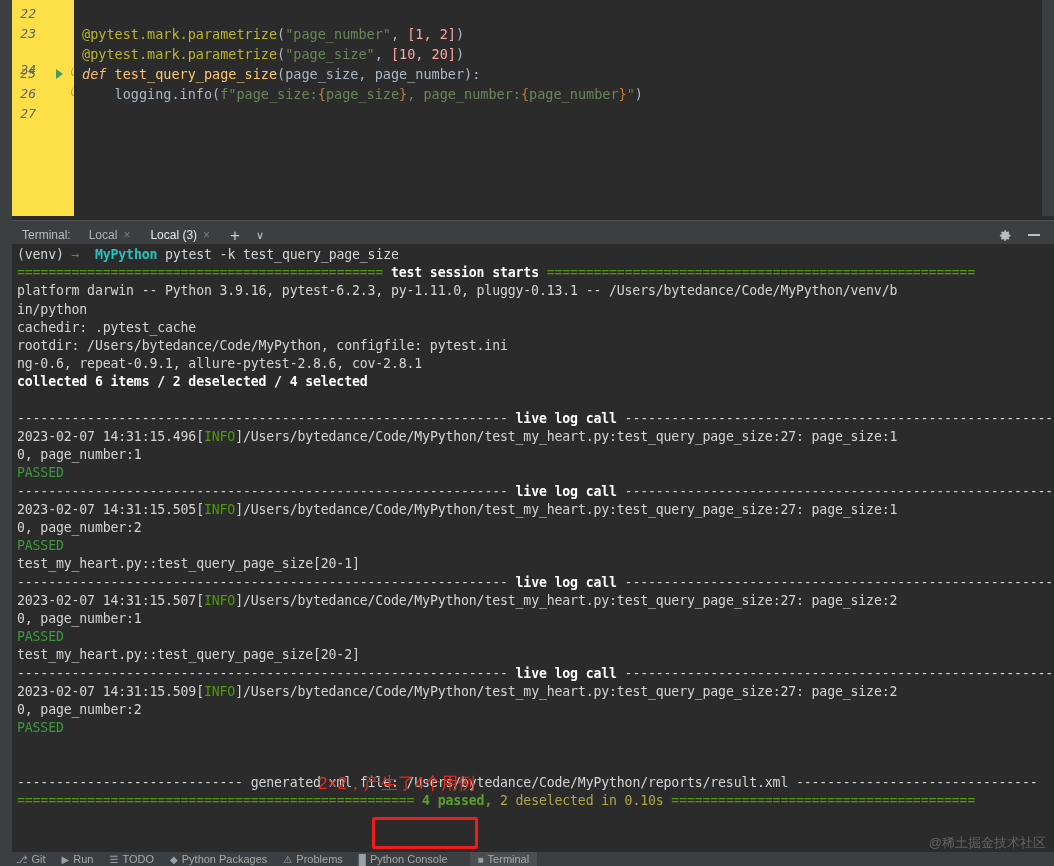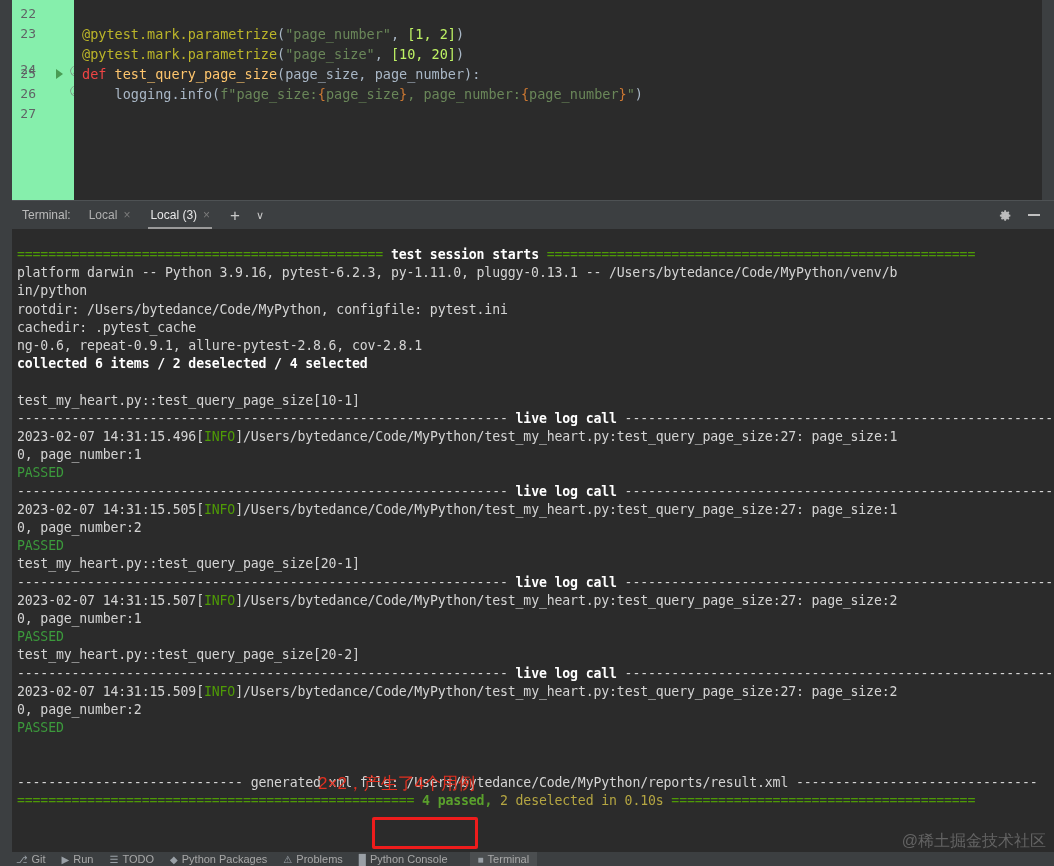--- a/index.html
+++ b/index.html
@@ -33,22 +33,23 @@
   }
   .editor-body {
     position: relative;
     flex: 1 1 auto;
     display: flex;
     background: #2b2b2b;
   }
   .gutter {
     width: 62px;
     flex: 0 0 62px;
-    background: #86efac;
+    background: #fde047;
     position: relative;
+    font-style: italic;
   }
   .gutter .ln {
     position: absolute;
     right: 38px;
     color: #606366;
     font-size: 13px;
     line-height: 20px;
     font-family: "DejaVu Sans Mono", monospace;
     text-align: right;
     width: 30px;
@@ -86,30 +87,30 @@
     position: absolute;
     right: 0; top: 0;
     width: 12px;
     height: 100%;
     background: #3c3f41;
   }
   
   .t-dec    { color: #bbb529; }
   .t-punct  { color: #a9b7c6; }
   .t-str    { color: #6a8759; }
-  .t-num    { color: #bef264; }
-  .t-kw     { color: #ef4444; }
+  .t-num    { color: #fca5a5; }
+  .t-kw     { color: #fdba74; font-style: italic; }
   .t-fn     { color: #ffc66d; }
   .t-brace  { color: #cc7832; }
 
   
   .term-header {
     position: absolute;
     left: 12px;
-    top: 200px;
+    top: 220px;
     width: 1042px;
     height: 28px;
     background: #3c3f41;
     border-top: 1px solid #4e5254;
     display: flex;
     align-items: center;
     font-family: "Liberation Sans", sans-serif;
     font-size: 12px;
     color: #bbbbbb;
   }
@@ -223,21 +224,21 @@
     pointer-events: none;
   }
 
   
   .watermark {
     position: absolute;
     right: 8px;
     bottom: 14px;
     color: #6d6d6d;
     font-family: "Liberation Sans", sans-serif;
-    font-size: 16px;
+    font-size: 13px;
     opacity: 0.85;
     white-space: nowrap;
   }
 
   
   .status-bar {
     position: absolute;
     left: 0;
     bottom: 0;
     width: 1054px;
@@ -326,32 +327,32 @@
           <path fill="#c0c0c0" d="M8 5.2a2.8 2.8 0 100 5.6 2.8 2.8 0 000-5.6zm0 4.2a1.4 1.4 0 110-2.8 1.4 1.4 0 010 2.8z"></path>
           <path fill="#c0c0c0" d="M14 9.1v-2l-1.6-.3a4.7 4.7 0 00-.5-1.2l.9-1.3-1.4-1.4-1.3.9a4.7 4.7 0 00-1.2-.5L8.6 1.6h-2l-.3 1.7a4.7 4.7 0 00-1.2.5l-1.3-.9-1.4 1.4.9 1.3a4.7 4.7 0 00-.5 1.2L1.1 7.1v2l1.7.3c.1.4.3.8.5 1.2l-.9 1.3 1.4 1.4 1.3-.9c.4.2.8.4 1.2.5l.3 1.6h2l.3-1.6c.4-.1.8-.3 1.2-.5l1.3.9 1.4-1.4-.9-1.3c.2-.4.4-.8.5-1.2L14 9.1z" opacity="0.95"></path>
         </svg>
       </span>
       <span class="min-icon"></span>
     </span>
   </div>
 
   <div class="term-body">
 
+    <div class="tline"><span class="c-white">(venv)</span> <span class="c-green2">→</span>  <span class="c-cyan">MyPython</span> <span class="c-white">pytest -k test_query_page_size</span></div>
 
     <div class="tline"><span class="c-eq">=============================</span><span class="c-eq">==================</span> <span class="c-bold">test session starts</span> <span class="c-eq">============================================</span><span class="c-eq">===========</span></div>
 
     <div class="tline"><span class="c-white">platform darwin -- Python 3.9.16, pytest-6.2.3, py-1.11.0, pluggy-0.13.1 -- /Users/bytedance/Code/MyPython/venv/b</span></div>
     <div class="tline"><span class="c-white">in/python</span></div>
+    <div class="tline"><span class="c-white">cachedir: .pytest_cache</span></div>
     <div class="tline"><span class="c-white">rootdir: /Users/bytedance/Code/MyPython, configfile: pytest.ini</span></div>
-    <div class="tline"><span class="c-white">cachedir: .pytest_cache</span></div>
     <div class="tline"><span class="c-white">ng-0.6, repeat-0.9.1, allure-pytest-2.8.6, cov-2.8.1</span></div>
     <div class="tline"><span class="c-bold">collected 6 items / 2 deselected / 4 selected</span></div>
     <div class="tline">&nbsp;</div>
 
-    <div class="tline"><span class="c-white">test_my_heart.py::test_query_page_size[10-1]</span></div>
     <div class="tline"><span class="c-white">--------------------------------------------------</span><span class="c-white">-------------</span> <span class="c-bold">live log call</span> <span class="c-white">---------------------------------------------------</span><span class="c-white">--------------</span></div>
     <div class="tline"><span class="c-white">2023-02-07 14:31:15.496</span><span class="c-white">[</span><span class="c-green2">INFO</span><span class="c-white">]</span><span class="c-white">/Users/bytedance/Code/MyPython/test_my_heart.py:test_query_page_size:27: page_size:1</span></div>
     <div class="tline"><span class="c-white">0, page_number:1</span></div>
     <div class="tline"><span class="c-green">PASSED</span></div>
 
     <div class="tline"><span class="c-white">--------------------------------------------------</span><span class="c-white">-------------</span> <span class="c-bold">live log call</span> <span class="c-white">---------------------------------------------------</span><span class="c-white">--------------</span></div>
     <div class="tline"><span class="c-white">2023-02-07 14:31:15.505</span><span class="c-white">[</span><span class="c-green2">INFO</span><span class="c-white">]</span><span class="c-white">/Users/bytedance/Code/MyPython/test_my_heart.py:test_query_page_size:27: page_size:1</span></div>
     <div class="tline"><span class="c-white">0, page_number:2</span></div>
     <div class="tline"><span class="c-green">PASSED</span></div>
 

